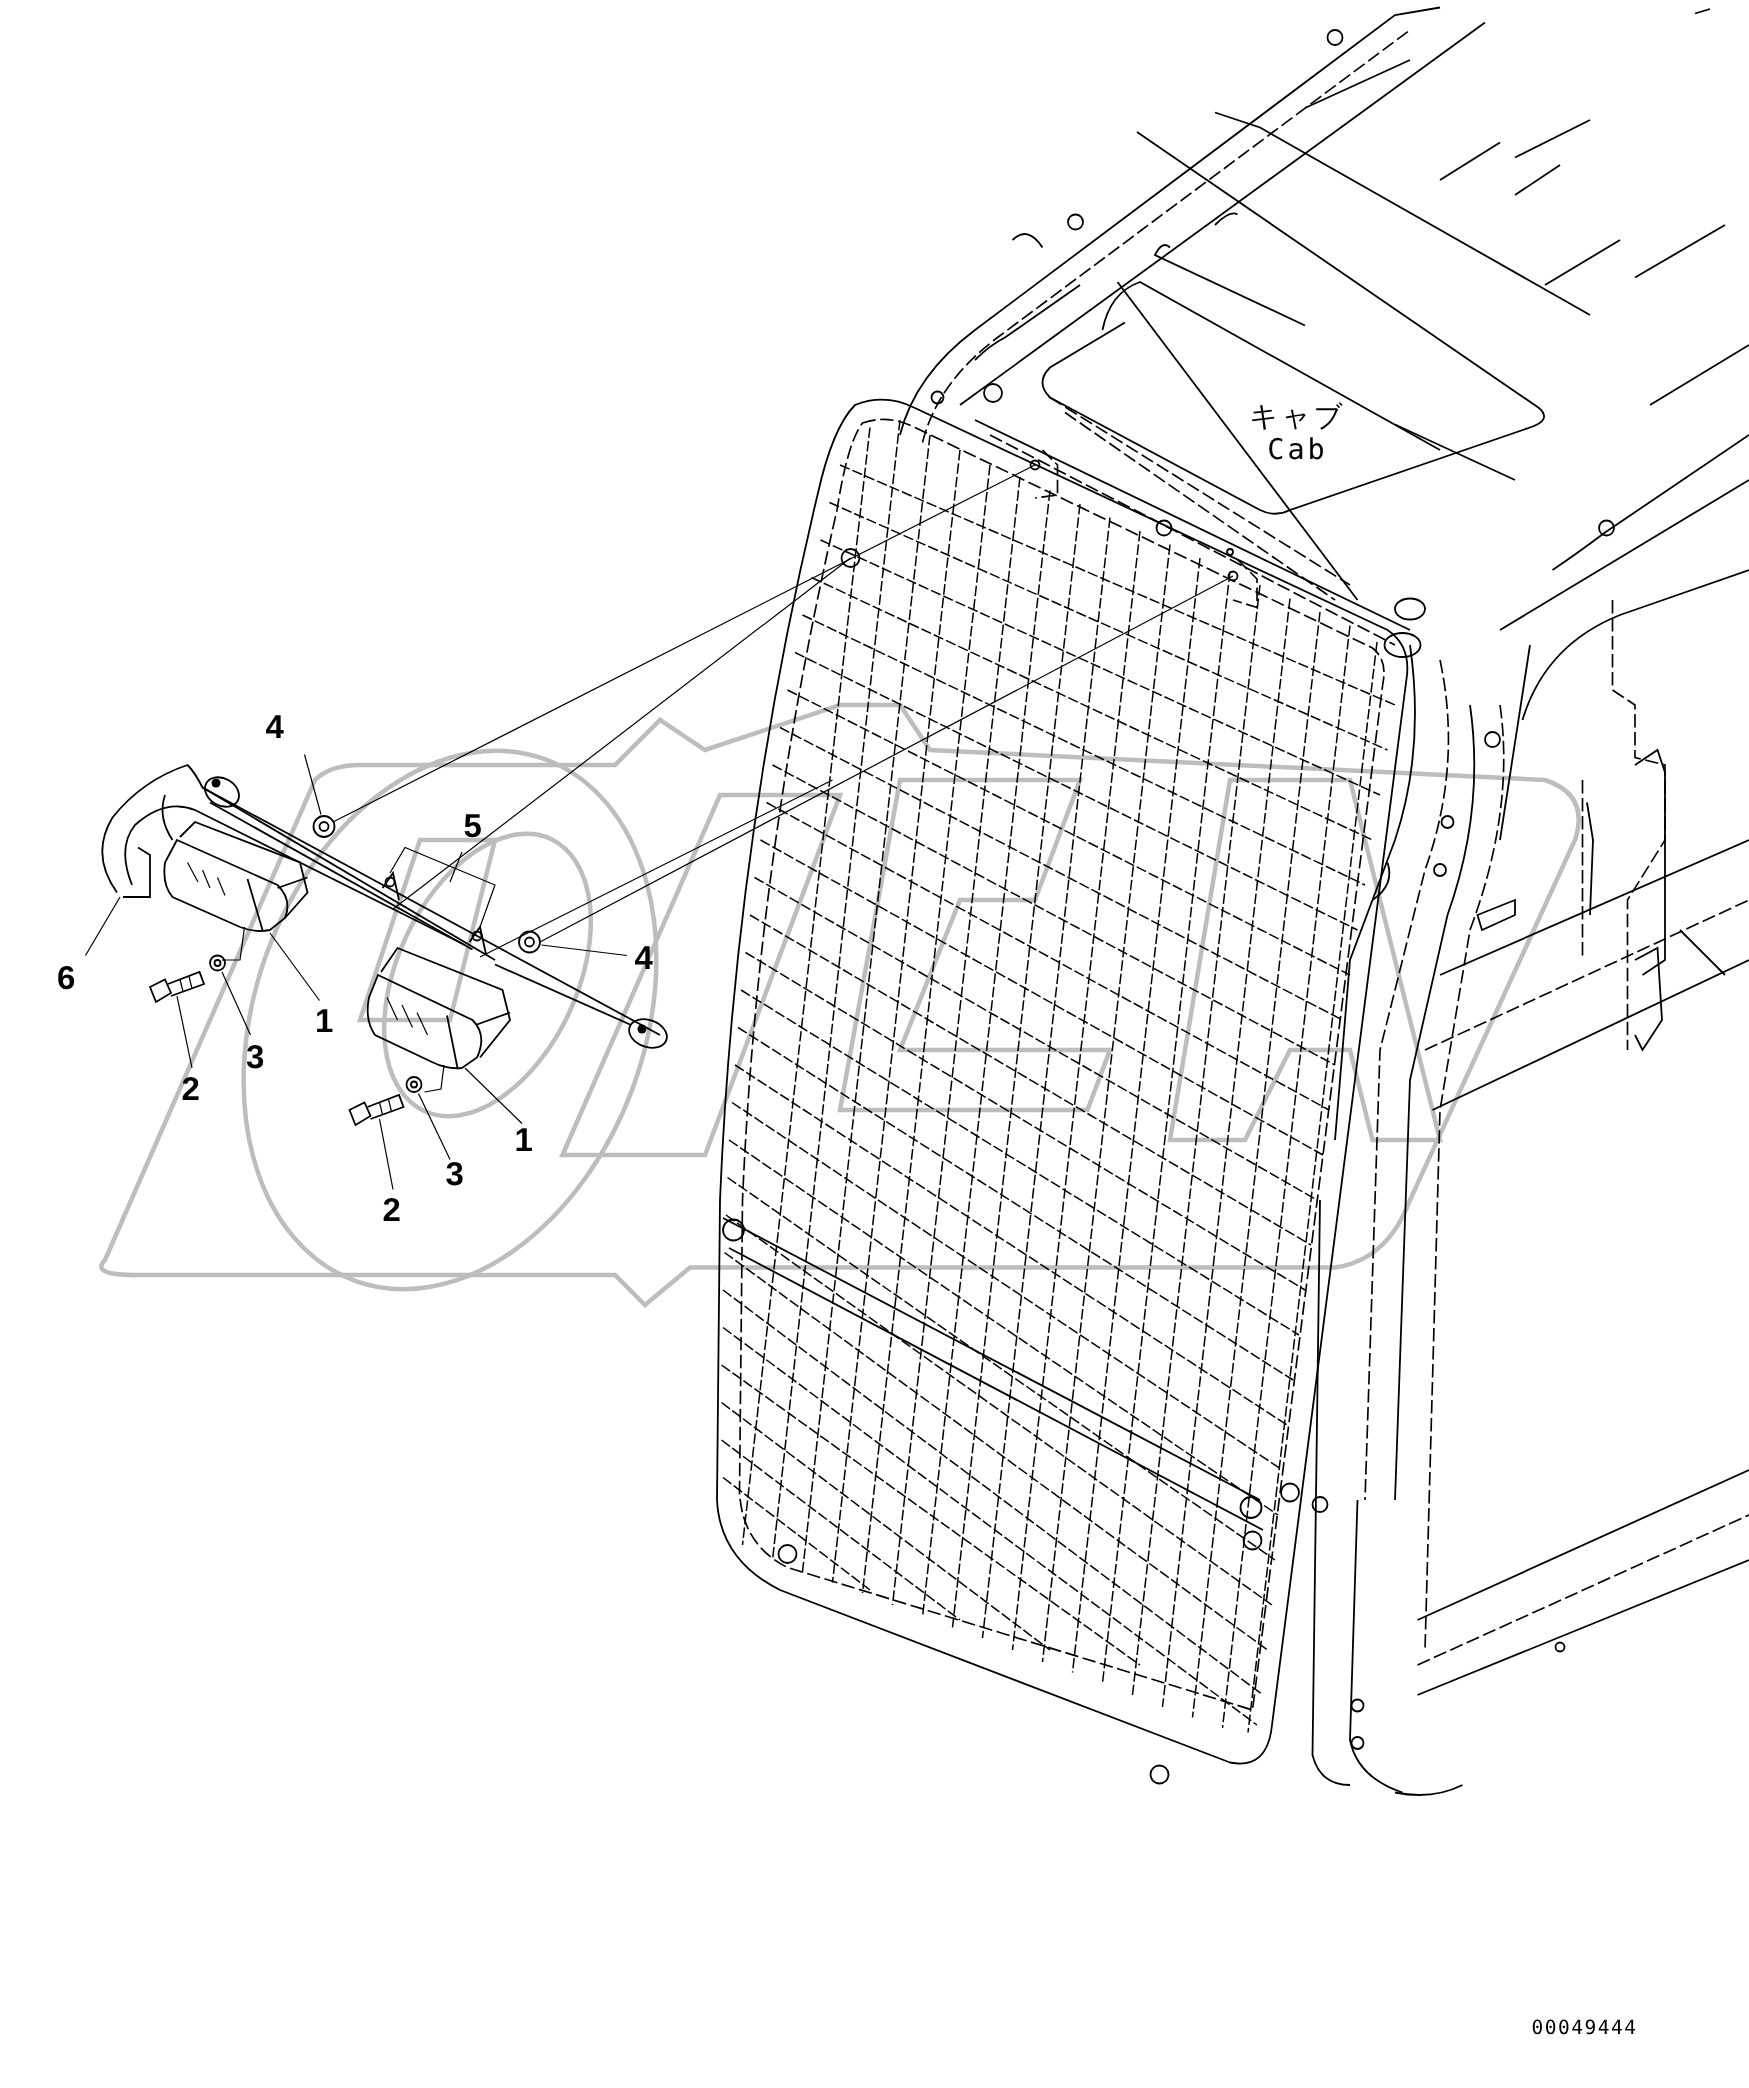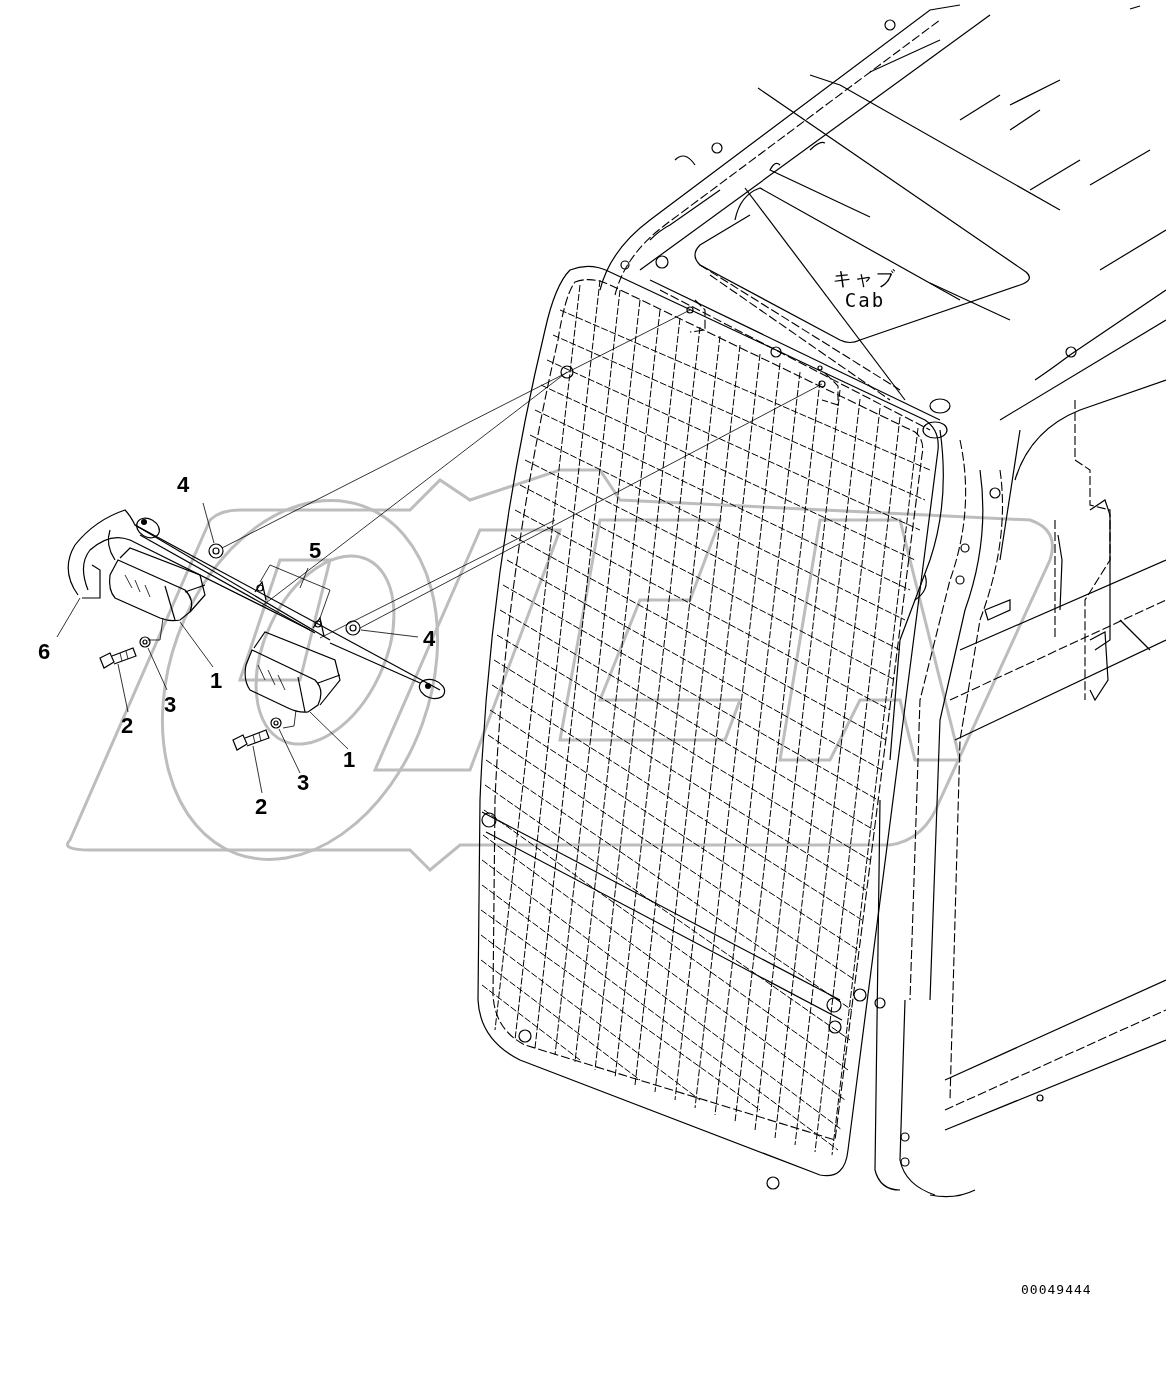--- a/index.html
+++ b/index.html
@@ -265,15 +265,15 @@
 <div class="callout" style="left:309px; top:540px;">5</div>
 <div class="callout" style="left:423px; top:628px;">4</div>
 <div class="callout" style="left:38px; top:641px;">6</div>
 <div class="callout" style="left:210px; top:670px;">1</div>
 <div class="callout" style="left:121px; top:715px;">2</div>
 <div class="callout" style="left:164px; top:694px;">3</div>
 <div class="callout" style="left:343px; top:749px;">1</div>
 <div class="callout" style="left:297px; top:772px;">3</div>
 <div class="callout" style="left:255px; top:796px;">2</div>
 
-<div class="docnum" style="left:1021px; top:1282px;">00049444</div>
+<div class="docnum" style="left:1021px; top:1345px;">00049444</div>
 
 </div>
 
 </body></html>

